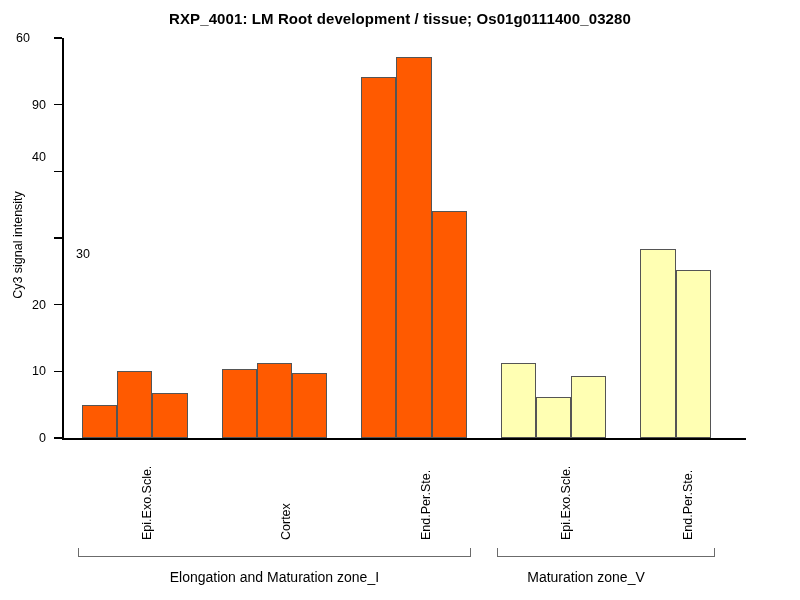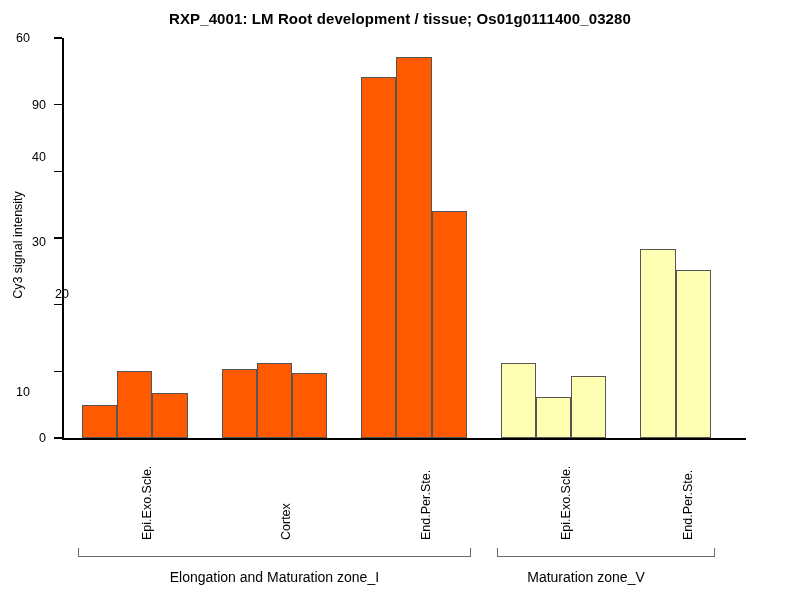--- a/index.html
+++ b/index.html
@@ -125,25 +125,25 @@
 
   <div id="y-axis-label">Cy3 signal intensity</div>
 
   <div id="y-axis-line"></div>
   <div id="x-axis-line"></div>
 
   <div id="y-ticks">
       <div class="y-tick-mark" style="top: 437.25px;"></div>
       <div class="y-tick-label" style="top: 432px;">0</div>
       <div class="y-tick-mark" style="top: 370.583px;"></div>
-      <div class="y-tick-label" style="top: 386px; text-align: center;">10</div>
+      <div class="y-tick-label" style="top: 365px;">10</div>
       <div class="y-tick-mark" style="top: 303.917px;"></div>
-      <div class="y-tick-label" style="top: 288px; padding-left: 23px;">20</div>
+      <div class="y-tick-label" style="top: 299px;">20</div>
       <div class="y-tick-mark" style="top: 237.25px;"></div>
-      <div class="y-tick-label" style="top: 236px;">30</div>
+      <div class="y-tick-label" style="top: 248px; padding-left: 44px;">30</div>
       <div class="y-tick-mark" style="top: 170.583px;"></div>
       <div class="y-tick-label" style="top: 151px;">40</div>
       <div class="y-tick-mark" style="top: 103.917px;"></div>
       <div class="y-tick-label" style="top: 98.6667px;">90</div>
       <div class="y-tick-mark" style="top: 37.25px;"></div>
       <div class="y-tick-label" style="top: 32px; text-align: center;">60</div>
     </div>
   <div id="bars-layer">
       <div class="bar" title="5" style="left: 82px; width: 35.2px; top: 404.667px; height: 33.3333px; background: rgb(255, 90, 0); border-color: rgb(85, 85, 85);"></div>
       <div class="bar" title="10" style="left: 117.2px; width: 35.2px; top: 371.333px; height: 66.6667px; background: rgb(255, 90, 0); border-color: rgb(85, 85, 85);"></div>

